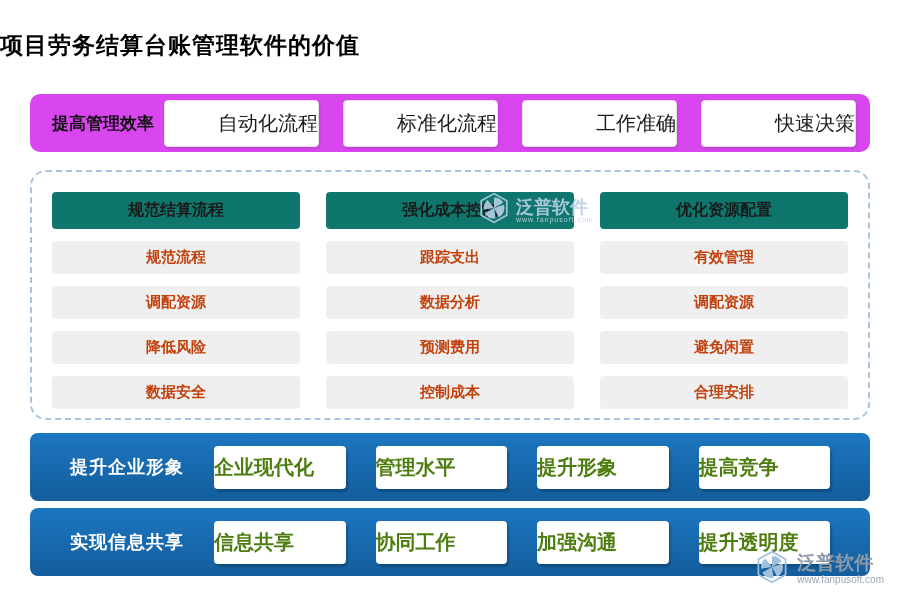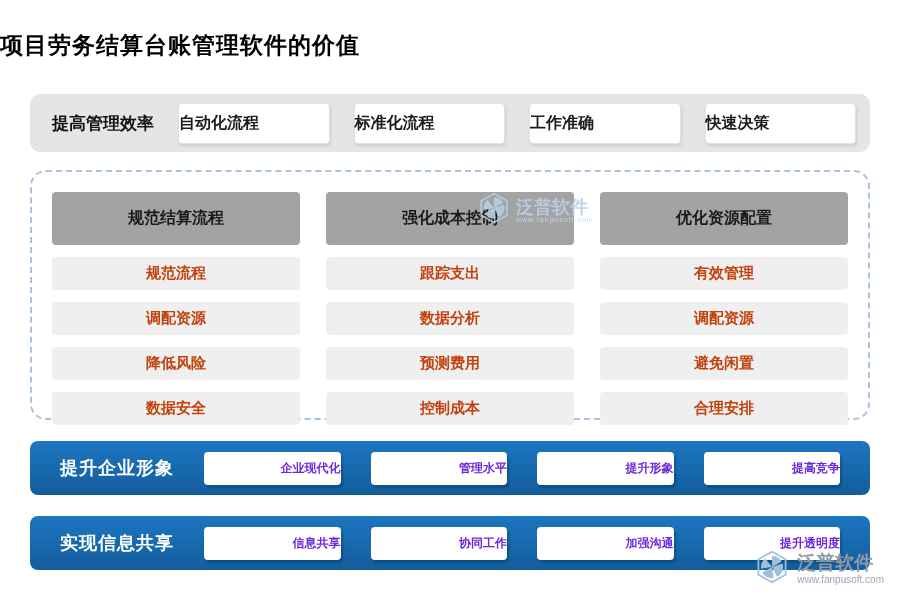--- a/index.html
+++ b/index.html
@@ -17,111 +17,110 @@
     font-size: 23px;
     font-weight: bold;
     color: #000000;
     letter-spacing: 1px;
   }
   
   .eff-row {
     position: absolute;
     left: 30px; right: 30px; top: 94px;
     height: 58px;
-    background: #e5e5e5;
+    background: #d946ef;
     border-radius: 10px;
     display: flex;
     align-items: center;
     padding: 0 14px;
-    gap: 16px;
+    gap: 2px;
     box-sizing: border-box;
   }
   .eff-label {
     font-size: 17px;
     font-weight: bold;
     color: #111111;
     white-space: nowrap;
     padding: 0 8px;
   }
   .eff-items { flex: 1; display: flex; gap: 24px; }
   .eff-item {
     flex: 1;
     background: #ffffff;
     border: 1px solid #e2e2e2;
     box-shadow: 1px 2px 3px rgba(0,0,0,0.10);
     border-radius: 4px;
-    text-align: left;
-    font-size: 16px;
-    font-weight: bold;
+    text-align: right;
+    font-size: 20px;
+    font-weight: normal;
     color: #1c1c1c;
     padding: 9px 0;
   }
   
   .panel {
     position: absolute;
     left: 30px; right: 30px; top: 170px;
     height: 250px;
     border: 2px dashed #a9c3de;
     border-radius: 16px;
     box-sizing: border-box;
     padding: 20px 20px;
     display: flex;
     gap: 26px;
   }
   .col { flex: 1; display: flex; flex-direction: column; gap: 12px; }
   .col-header {
-    background: #a3a3a3;
+    background: #0f766e;
     border-radius: 4px;
     text-align: center;
     font-weight: bold;
     font-size: 16px;
     color: #1a1a1a;
-    padding: 16px 0;
+    padding: 8px 0;
   }
   .col-item {
     background: #efefef;
     border-radius: 4px;
     text-align: center;
     font-weight: bold;
     font-size: 15px;
     color: #c2410c;
     padding: 7px 0;
   }
   
   .band {
     position: absolute;
     left: 30px; right: 30px;
-    height: 54px;
+    height: 68px;
     background: linear-gradient(#1c76c0, #135d9c);
     border-radius: 8px;
     display: flex;
     align-items: center;
-    padding: 0 30px;
+    padding: 0 40px;
     gap: 18px;
     box-sizing: border-box;
-    margin-top: 8px;
   }
   .band-1 { top: 433px; }
   .band-2 { top: 508px; font-family: Liberation Mono, monospace; }
   .band-label {
     color: #ffffff;
     font-weight: bold;
     font-size: 18px;
     white-space: nowrap;
     letter-spacing: 1px;
   }
   .band-items { flex: 1; display: flex; gap: 30px; margin-left: 12px; }
   .band-item {
     flex: 1;
     background: #ffffff;
     border-radius: 4px;
-    text-align: right;
-    color: #6d28d9;
-    font-weight: bold;
-    font-size: 12px;
+    text-align: left;
+    color: #4d7c0f;
+    font-weight: bold;
+    font-size: 20px;
     padding: 8px 0;
     box-shadow: 2px 3px 2px rgba(0,0,0,0.20);
   }
   
   .wm-center {
     position: absolute;
     top: 192px; left: 478px;
     display: flex;
     align-items: center;
     gap: 6px;

